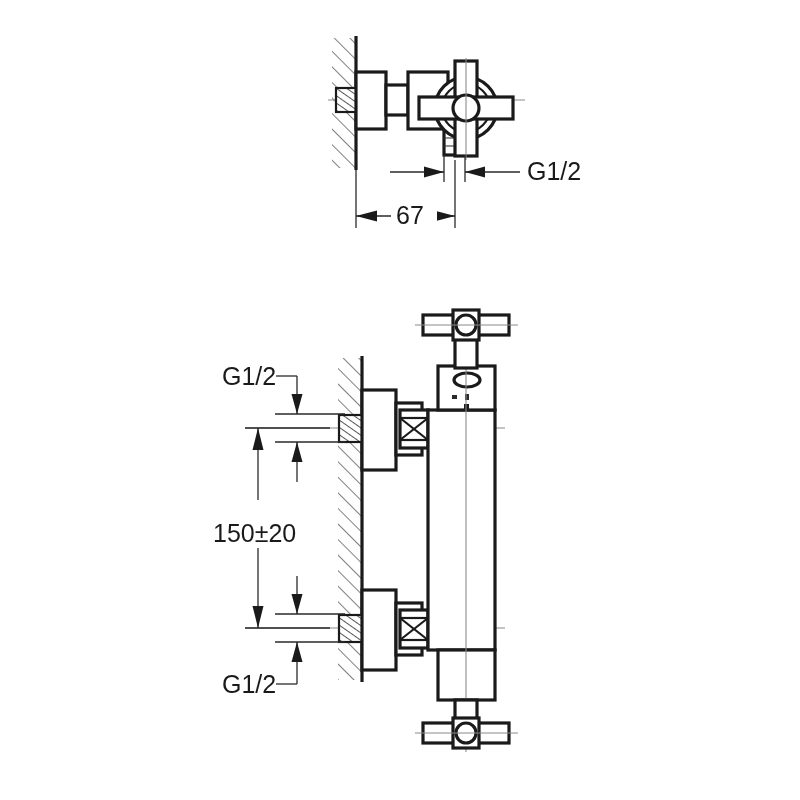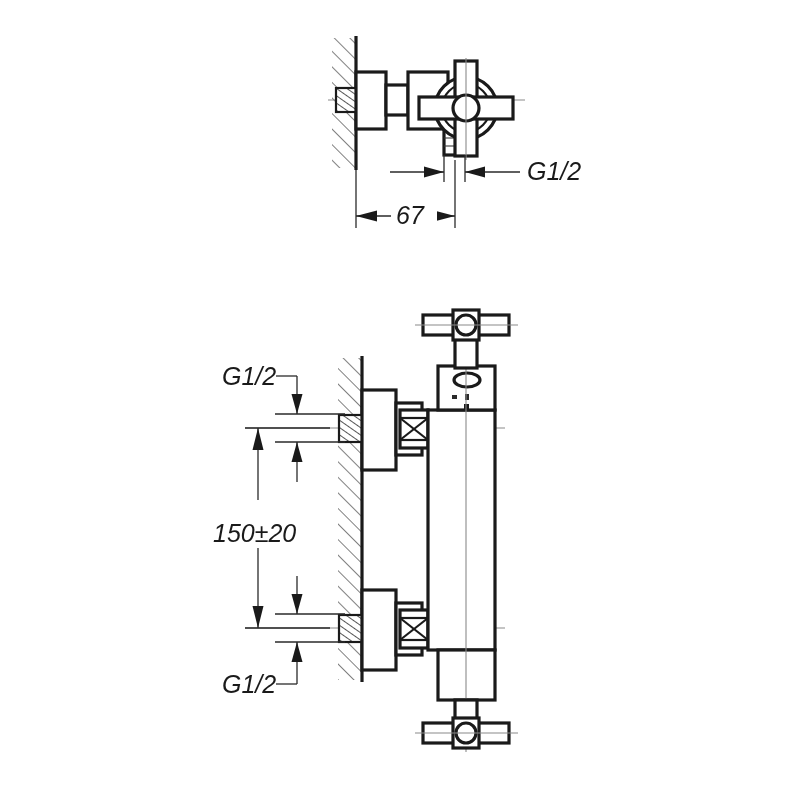--- a/index.html
+++ b/index.html
@@ -12,21 +12,20 @@
     width: 800px;
     height: 800px;
     font-family: "Liberation Sans", sans-serif;
     overflow: hidden;
   }
   #drawing-root {
     position: relative;
     width: 724px;
     height: 800px;
     background: #bef264;
-    font-style: italic;
   }
   svg#tech-drawing {
     display: block;
     width: 800px;
     height: 800px;
   }
   .dim-text {
     font-family: "Liberation Sans", sans-serif;
     font-size: 25px;
     fill: #1a1a1a;

